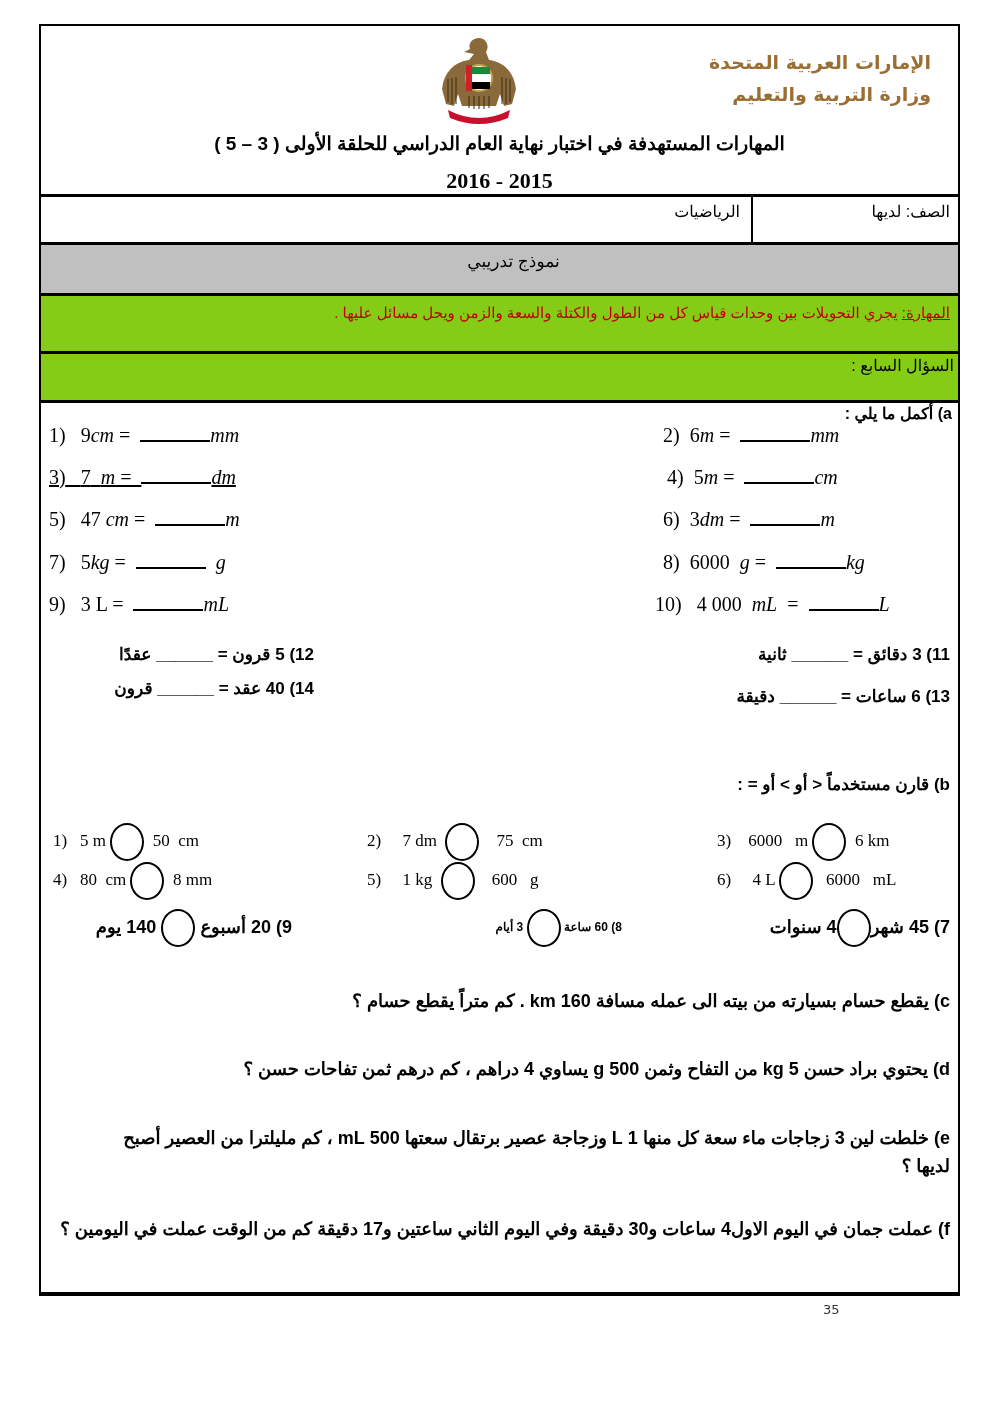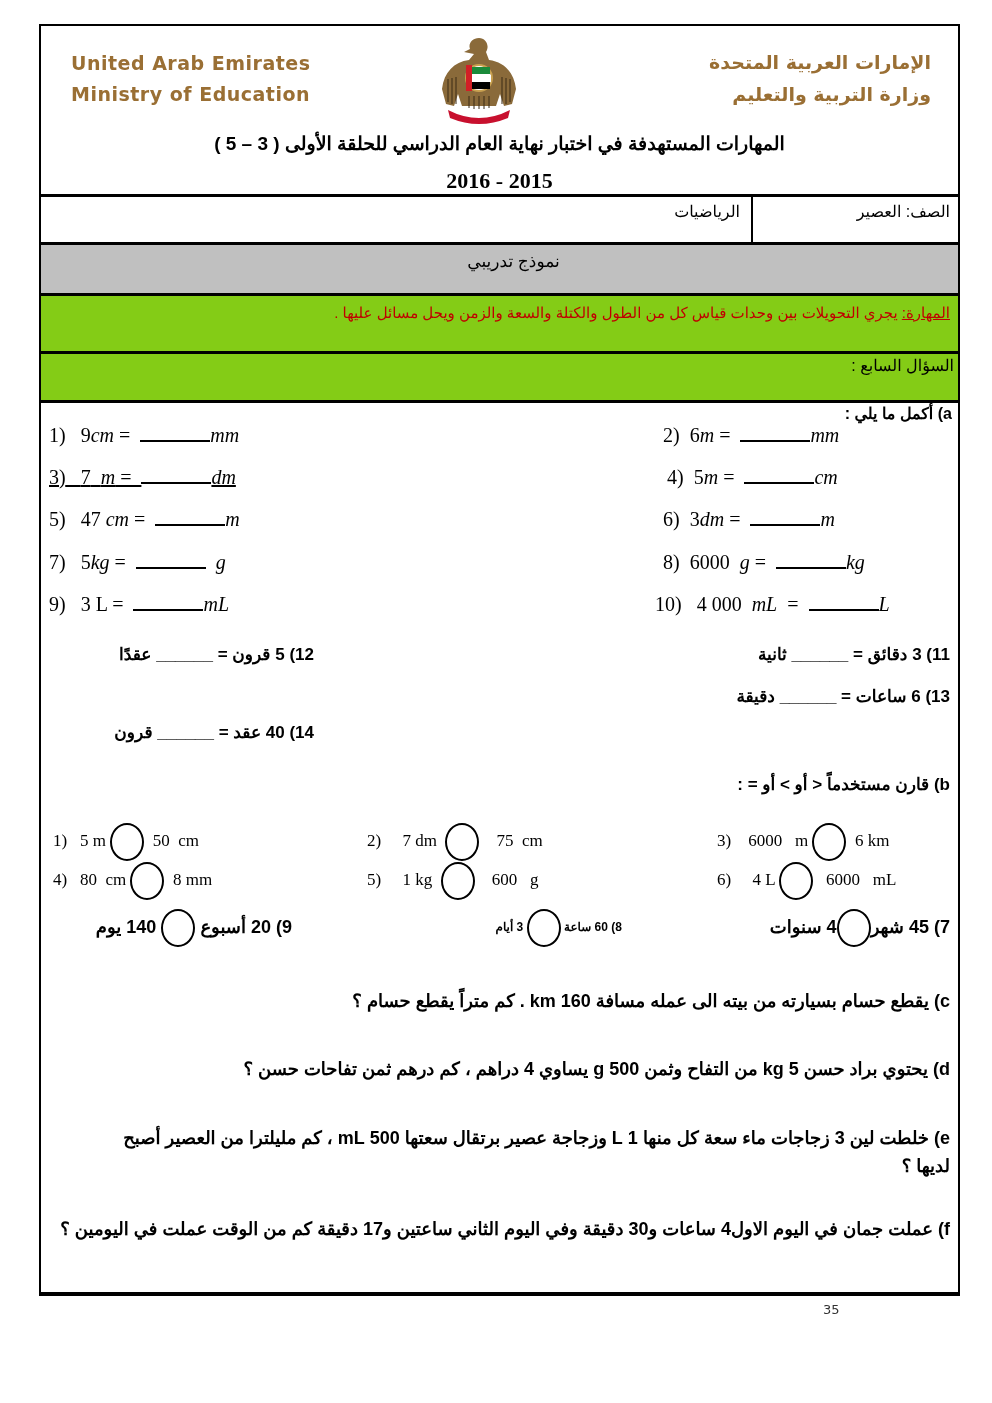--- a/index.html
+++ b/index.html
@@ -28,24 +28,20 @@
   .circle { display:inline-block; width:34px; height:38px; border:2px solid #000; border-radius:50%;
             vertical-align:middle; box-sizing:border-box; }
   .q { font-family:"Liberation Sans", sans-serif; font-weight:bold; font-size:17px; direction:rtl; text-align:right; }
   .pageno { left:823px; top:1302px; font-family:"DejaVu Sans", sans-serif; font-size:13px; color:#333; }
 </style>
 </head>
 <body>
 
 <div class="frame">
 
-  <div class="abs en-logo">
-    <div>United Arab Emirates</div>
-    <div>Ministry of Education</div>
-  </div>
 
   <div class="abs emblem">
     <svg width="90" height="90" viewBox="0 0 90 90">
       <path d="M45 4 C38 4 34 10 36 15 L30 18 L40 20 L35 26 C20 28 10 38 8 55 L12 70 L20 72 L24 60 L28 72 L62 72 L66 60 L70 72 L78 70 L82 55 C80 38 70 28 55 26 L52 18 C56 12 52 4 45 4 Z" fill="#8a6a3a"></path>
       <g stroke="#3a2a15" stroke-width="1">
         <line x1="14" y1="45" x2="14" y2="68"></line>
           <line x1="18" y1="44" x2="18" y2="70"></line>
           <line x1="22" y1="43" x2="22" y2="70"></line>
         <line x1="68" y1="43" x2="68" y2="70"></line>
           <line x1="72" y1="44" x2="72" y2="70"></line>
@@ -68,21 +64,21 @@
   <div class="abs ar-logo">
     <div>الإمارات العربية المتحدة</div>
     <div>وزارة التربية والتعليم</div>
   </div>
 
   <div class="abs title">المهارات المستهدفة في اختبار نهاية العام الدراسي للحلقة الأولى ( 3 – 5 )</div>
   <div class="abs year">2016 - 2015</div>
 
   <div class="hr" style="top:168px;"></div>
   <div class="abs" style="left:710px; top:171px; width:2px; height:45px; background:#000;"></div>
-  <div class="abs rtl" style="right:8px; top:176px; font-size:16px; font-weight:normal;">الصف: العصير</div>
+  <div class="abs rtl" style="right:8px; top:176px; font-size:16px; font-weight:normal;">الصف: لديها</div>
   <div class="abs rtl" style="right:218px; top:176px; font-size:16px; font-weight:normal;">الرياضيات</div>
 
   <div class="hr" style="top:216px;"></div>
   <div class="band-gray" style="top:219px; height:48px;">
     <div class="rtl" style="text-align:center; margin-top:6px; font-size:17px; font-weight:normal;padding-left:28px;">نموذج تدريبي</div>
   </div>
 
   <div class="hr" style="top:267px;"></div>
   <div class="band-light" style="top:270px; height:55px;">
     <div class="rtl" style="padding-right:8px; margin-top:8px; font-size:15px; font-weight:normal;">
@@ -110,21 +106,21 @@
     <div class="math" style="height:42px;"><span>2)</span>  <span>6</span><i>m</i> =  <span class="blank"></span><i>mm</i></div>
     <div class="math" style="height:42px; padding-left:4px;"><span>4)</span>  <span>5</span><i>m</i> =  <span class="blank"></span><i>cm</i></div>
     <div class="math" style="height:43px;"><span>6)</span>  <span>3</span><i>dm</i> =  <span class="blank"></span><i>m</i></div>
     <div class="math" style="height:42px;"><span>8)</span>  <span>6000</span>  <i>g</i> =  <span class="blank"></span><i>kg</i></div>
     <div class="math" style="height:42px; margin-left:-8px;"><span>10)</span>   <span>4 000</span>  <i>mL</i>  =  <span class="blank"></span><i>L</i></div>
   </div>
 
   <div class="abs q" style="right:8px; top:618px;">11)   3 دقائق = ______ ثانية</div>
   <div class="abs q" style="right:644px; top:618px;">12)   5 قرون = ______ عقدًا</div>
   <div class="abs q" style="right:8px; top:660px;">13)   6 ساعات = ______ دقيقة</div>
-  <div class="abs q" style="right:644px; top:696px;">14)   40 عقد = ______ قرون</div>
+  <div class="abs q" style="right:644px; top:652px;">14)   40 عقد = ______ قرون</div>
 
   <div class="abs q" style="right:8px; top:748px;">b)  قارن مستخدماً &lt;  أو &gt; أو =  :</div>
 
   <div class="abs cmp" style="left:12px; top:797px;"><span>1)</span>   <span>5 m</span> <span class="circle"></span>  <span>50  cm</span></div>
   <div class="abs cmp" style="left:326px; top:797px;"><span>2)</span>     <span>7 dm</span>  <span class="circle"></span>    <span>75  cm</span></div>
   <div class="abs cmp" style="left:676px; top:797px;"><span>3)</span>    <span>6000   m</span> <span class="circle"></span>  <span>6 km</span></div>
 
   <div class="abs cmp" style="left:12px; top:836px;"><span>4)</span>   <span>80  cm</span> <span class="circle"></span>  <span>8 mm</span></div>
   <div class="abs cmp" style="left:326px; top:836px;"><span>5)</span>     <span>1 kg</span>  <span class="circle"></span>    <span>600   g</span></div>
   <div class="abs cmp" style="left:676px; top:836px;"><span>6)</span>     <span>4 L</span> <span class="circle"></span>   <span>6000   mL</span></div>

